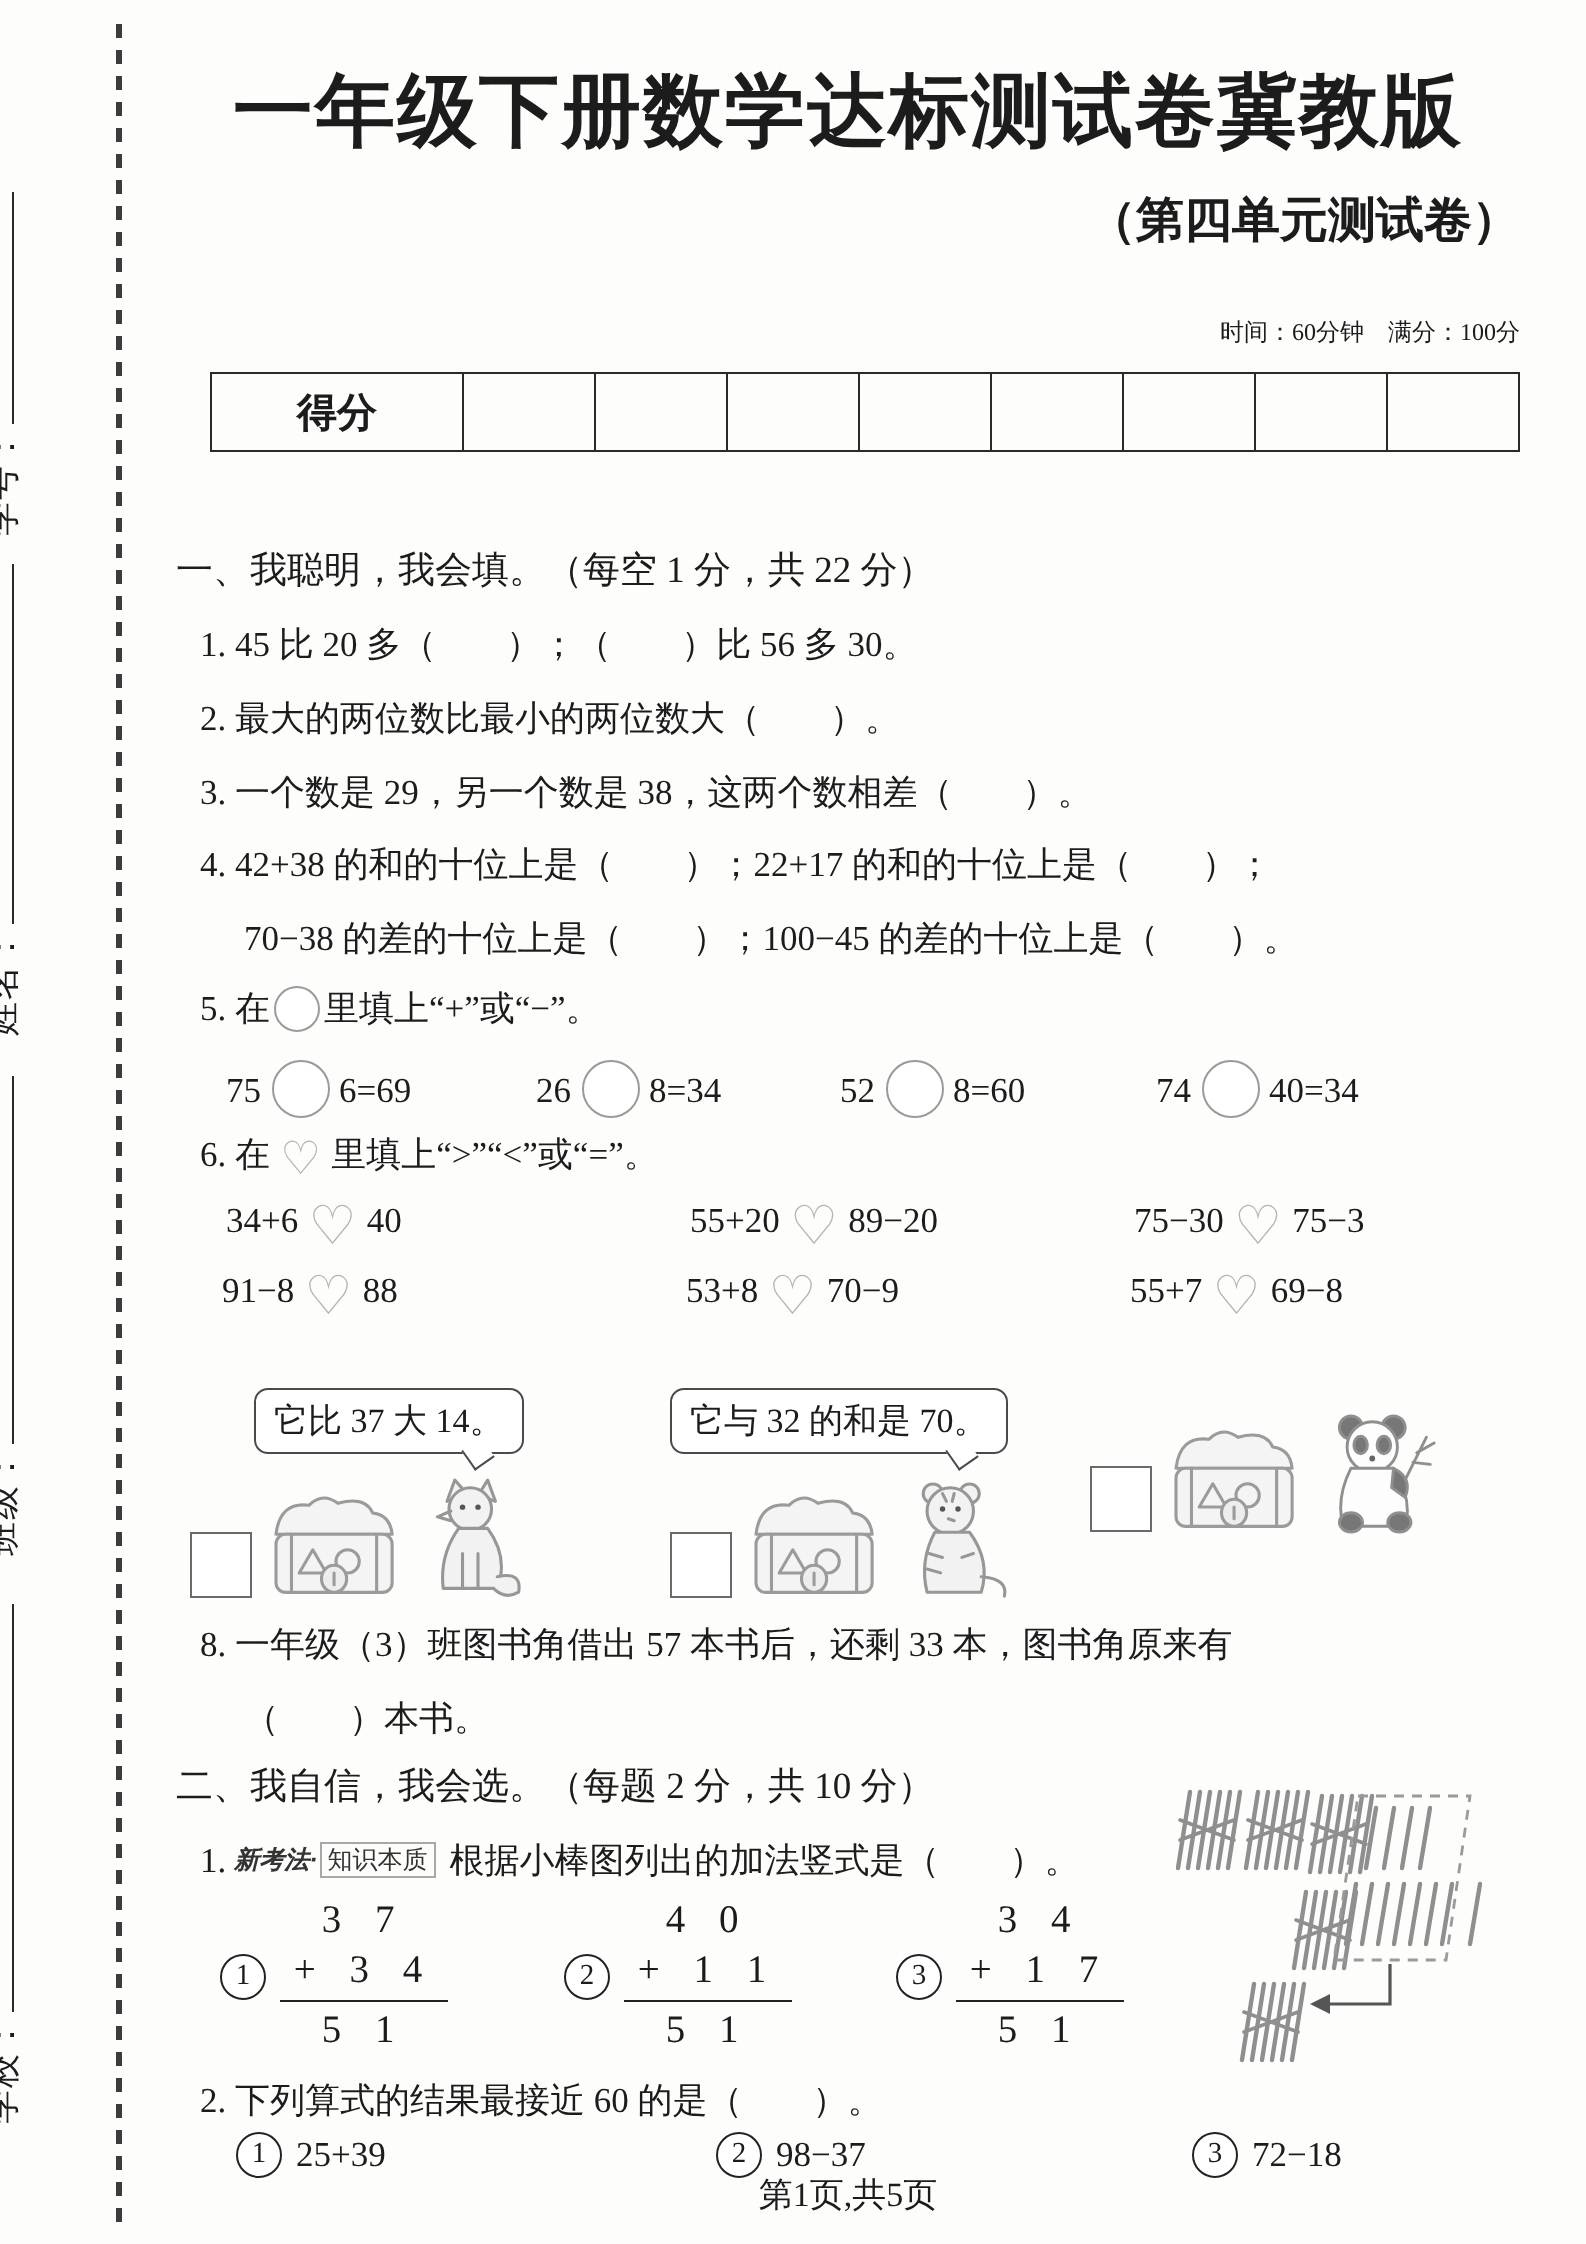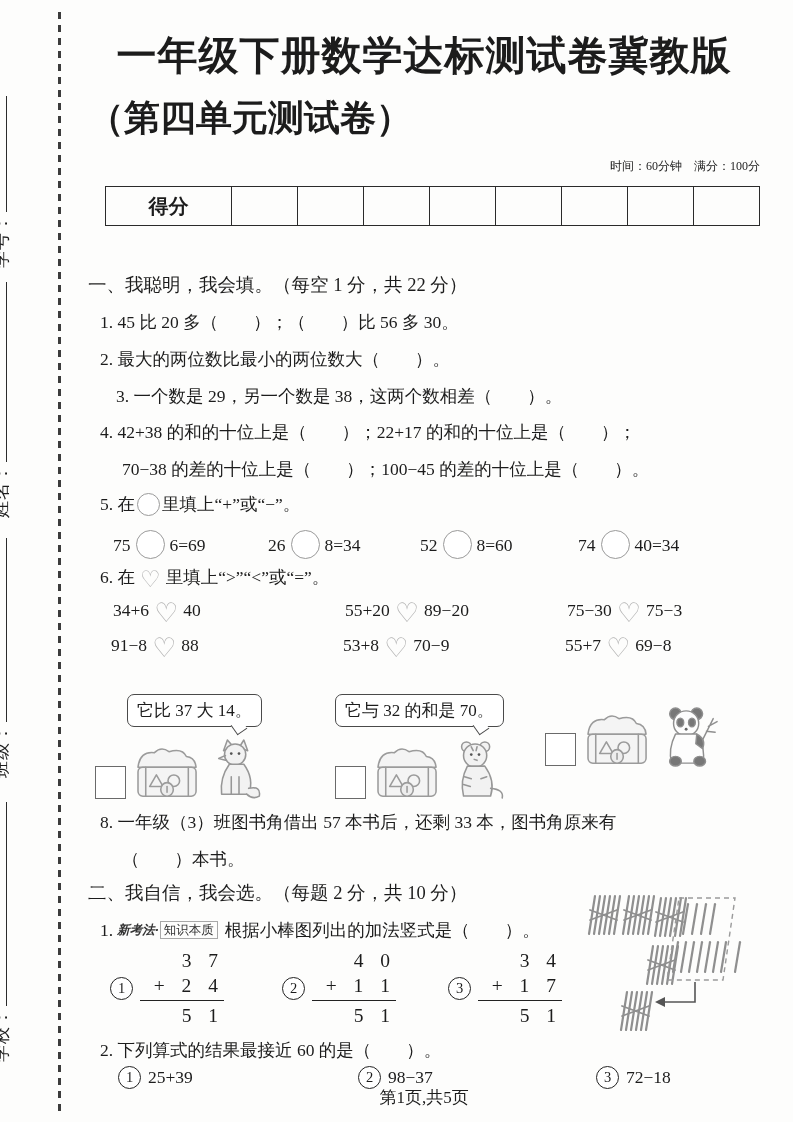--- a/index.html
+++ b/index.html
@@ -11,21 +11,21 @@
 
   
   .seal-line { position:absolute; left:58px; top:12px; width:2.5px; height:1105px;
     background:repeating-linear-gradient(to bottom,#3c3c3c 0 7px,transparent 7px 13px); }
   .side-item { position:absolute; height:24px; transform-origin:0 100%; transform:rotate(-90deg);
     font-size:17px; white-space:nowrap; letter-spacing:1px; }
   .side-item .blank { display:inline-block; height:13px; border-bottom:1.6px solid #2b2b2b; margin-left:2px; }
 
   
   .title { left:88px; width:672px; top:28px; text-align:center; font-size:40px; font-weight:bold; letter-spacing:1px; }
-  .subtitle { left:88px; width:672px; top:94px; text-align:left; font-size:36px; font-weight:bold; }
+  .subtitle { left:88px; width:672px; top:94px; text-align:right; font-size:24px; font-weight:bold; }
   .exam-info { left:88px; width:672px; top:158px; text-align:right; font-size:12px; }
 
   table.score { position:absolute; left:105px; top:186px; border-collapse:collapse; table-layout:fixed; }
   table.score td { border:1.7px solid #2a2a2a; text-align:center; font-size:20px; padding:0; }
   table.score tr.r1 td { height:40px; }
   table.score tr.r2 td { height:38px; }
   td.lbl { font-weight:bold; }
 
   .line { position:absolute; font-size:17.5px; white-space:nowrap; }
   .sec { font-size:18.5px; }
@@ -50,21 +50,21 @@
   
   .badge { display:inline-block; font-family:"Liberation Sans","DejaVu Sans",sans-serif;
     font-size:12.5px; vertical-align:2px; margin:0 7px 0 4px; color:#333; white-space:nowrap; }
   .badge .b1 { font-weight:bold; font-style:italic; }
   .badge .b2 { border:1px solid #a8a8a8; padding:1px 3px; margin-left:1px; }
 
   
   .vadd { position:absolute; display:flex; align-items:center; gap:7px; }
   .cnum { display:inline-flex; align-items:center; justify-content:center; width:21px; height:21px;
     border:1.4px solid #222; border-radius:50%; font-size:14.5px; flex:0 0 auto; background:#fff; }
-  .vcol { width:84px; text-align:right; font-size:19.5px; letter-spacing:6px; line-height:1.3; }
+  .vcol { width:84px; text-align:center; font-size:19.5px; letter-spacing:6px; line-height:1.3; }
   .vcol .addline { border-bottom:1.8px solid #222; padding-bottom:1px; }
   .vcol .sum { padding-top:2px; }
 
   .optrow { position:absolute; display:flex; font-size:17.5px; align-items:center; }
   .optrow .opt { display:flex; align-items:center; gap:7px; }
 
   .footer { left:88px; width:672px; top:1086px; text-align:center; font-size:17px; }
 </style>
 </head>
 <body>
@@ -112,21 +112,21 @@
           <td></td>
       <td></td>
           <td></td>
     </tr>
   </tbody>
     </table>
 
   <div class="line sec" style="left:88px; top:272px;">一、我聪明，我会填。（每空 1 分，共 22 分）</div>
   <div class="line" style="left:100px; top:310px;">1. 45 比 20 多（　　）；（　　）比 56 多 30。</div>
   <div class="line" style="left:100px; top:347px;">2. 最大的两位数比最小的两位数大（　　）。</div>
-  <div class="line" style="left:116px; top:384px;">3. 一个数是 29，另一个数是 38，这两个数相差（　　）。</div>
+  <div class="line" style="left:100px; top:384px;">3. 一个数是 29，另一个数是 38，这两个数相差（　　）。</div>
   <div class="line" style="left:100px; top:420px;">4. 42+38 的和的十位上是（　　）；22+17 的和的十位上是（　　）；</div>
   <div class="line" style="left:122px; top:457px;">70−38 的差的十位上是（　　）；100−45 的差的十位上是（　　）。</div>
 
   <div class="line" style="left:100px; top:492px;">
     <span>5. 在</span><span class="circle-blank sm"></span><span>里填上“+”或“−”。</span>
   </div>
   <div class="flexrow" style="left:113px; top:530px;font-family:Liberation Serif, serif;">
     <span style="width:155px;"><span>75</span><span class="circle-blank"></span><span>6=69</span></span>
     <span style="width:152px;"><span>26</span><span class="circle-blank"></span><span>8=34</span></span>
     <span style="width:158px;"><span>52</span><span class="circle-blank"></span><span>8=60</span></span>
@@ -248,21 +248,21 @@
 
   <div class="line sec" style="left:88px; top:880px;">二、我自信，我会选。（每题 2 分，共 10 分）</div>
   <div class="line" style="left:100px; top:918px;">
     <span>1.</span><span class="badge"><span class="b1">新考法·</span><span class="b2">知识本质</span></span><span>根据小棒图列出的加法竖式是（　　）。</span>
   </div>
 
   <div class="vadd" style="left:110px; top:948px;">
     <span class="cnum">1</span>
     <span class="vcol">
       <div>3 7</div>
-      <div class="addline">+ 2 4</div>
+      <div class="addline">+ 3 4</div>
       <div class="sum">5 1</div>
     </span>
   </div>
   <div class="vadd" style="left:282px; top:948px;">
     <span class="cnum">2</span>
     <span class="vcol">
       <div>4 0</div>
       <div class="addline">+ 1 1</div>
       <div class="sum">5 1</div>
     </span>

